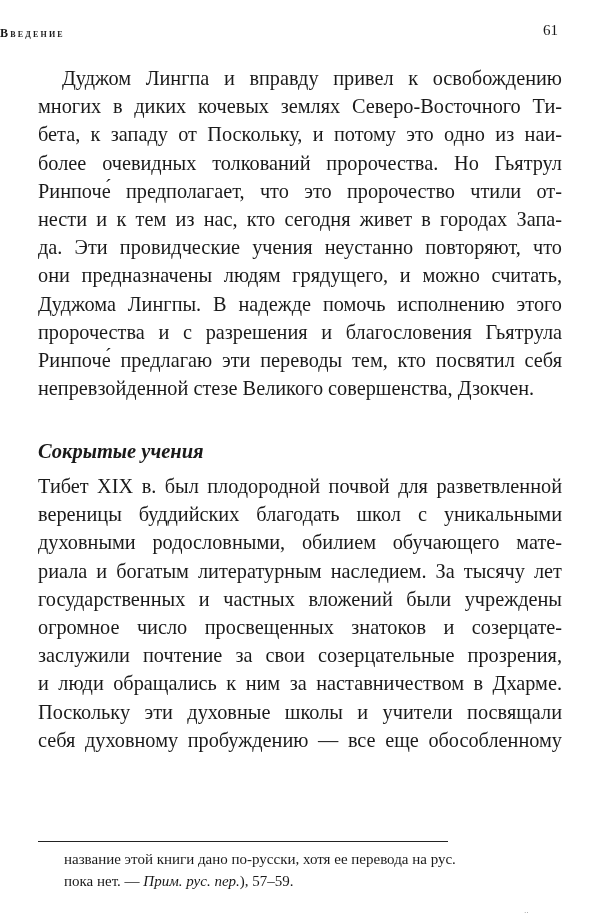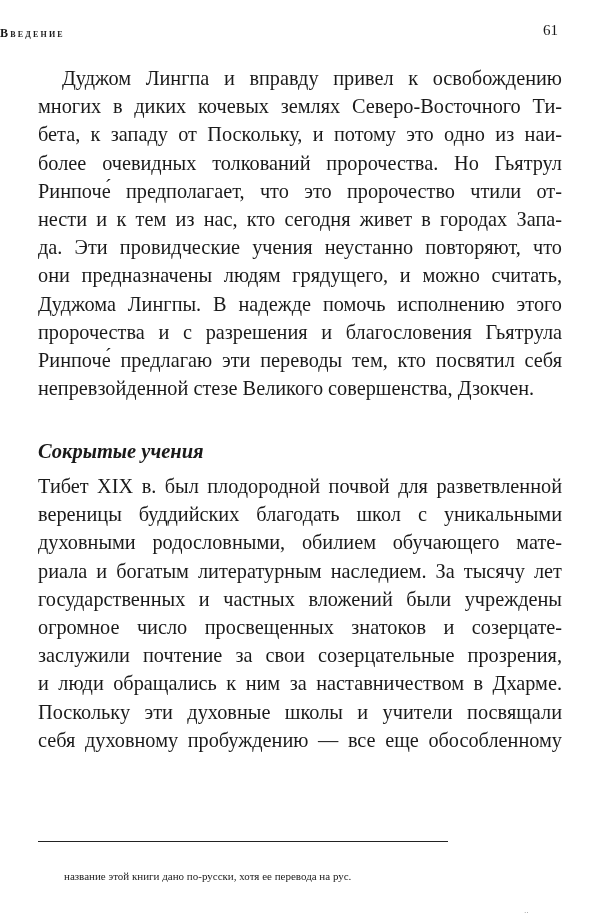--- a/index.html
+++ b/index.html
@@ -75,23 +75,22 @@
     top: 841px;
     width: 410px;
     height: 0;
     border-top: 1.5px solid #222;
   }
   .footnote {
     position: absolute;
     left: 64px;
     top: 848px;
     width: 500px;
-    font-size: 11px;
+    font-size: 15px;
     line-height: 22px;
-    margin-top: 17px;
   }
   .footnote .em { font-style: italic; }
   .specks {
     position: absolute;
     left: 524px;
     top: 909px;
     font-size: 7px;
     color: #555;
   }
 </style>
@@ -132,17 +131,18 @@
     <span class="line">заслужили почтение за свои созерцательные прозрения,</span>
     <span class="line">и люди обращались к ним за наставничеством в Дхарме.</span>
     <span class="line">Поскольку эти духовные школы и учители посвящали</span>
     <span class="line">себя духовному пробуждению — все еще обособленному</span>
   </div>
 
   <div class="footnote-rule"></div>
 
   <div class="footnote">
     <div>название этой книги дано по-русски, хотя ее перевода на рус.</div>
+    <div><span>пока нет. — </span><span class="em">Прим. рус. пер.</span><span>), 57–59.</span></div>
   </div>
 
   <div class="specks">··</div>
 
 </div>
 
 </body></html>

